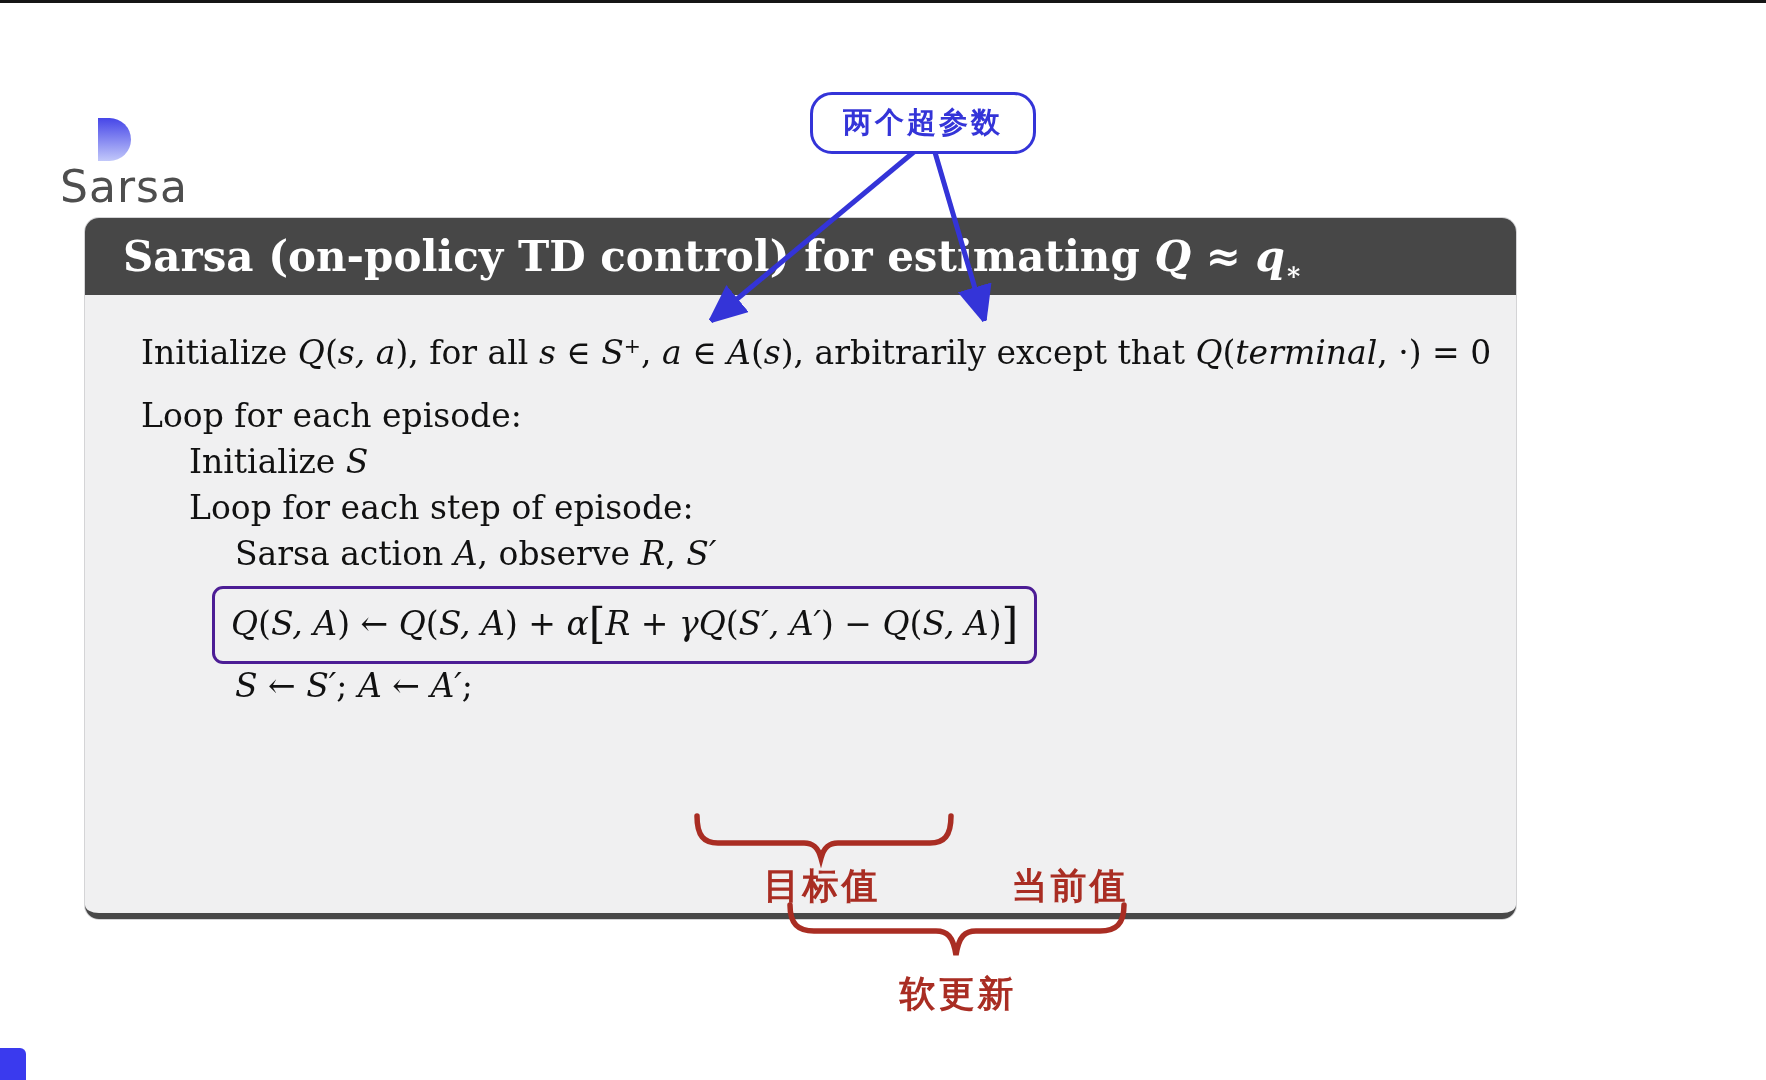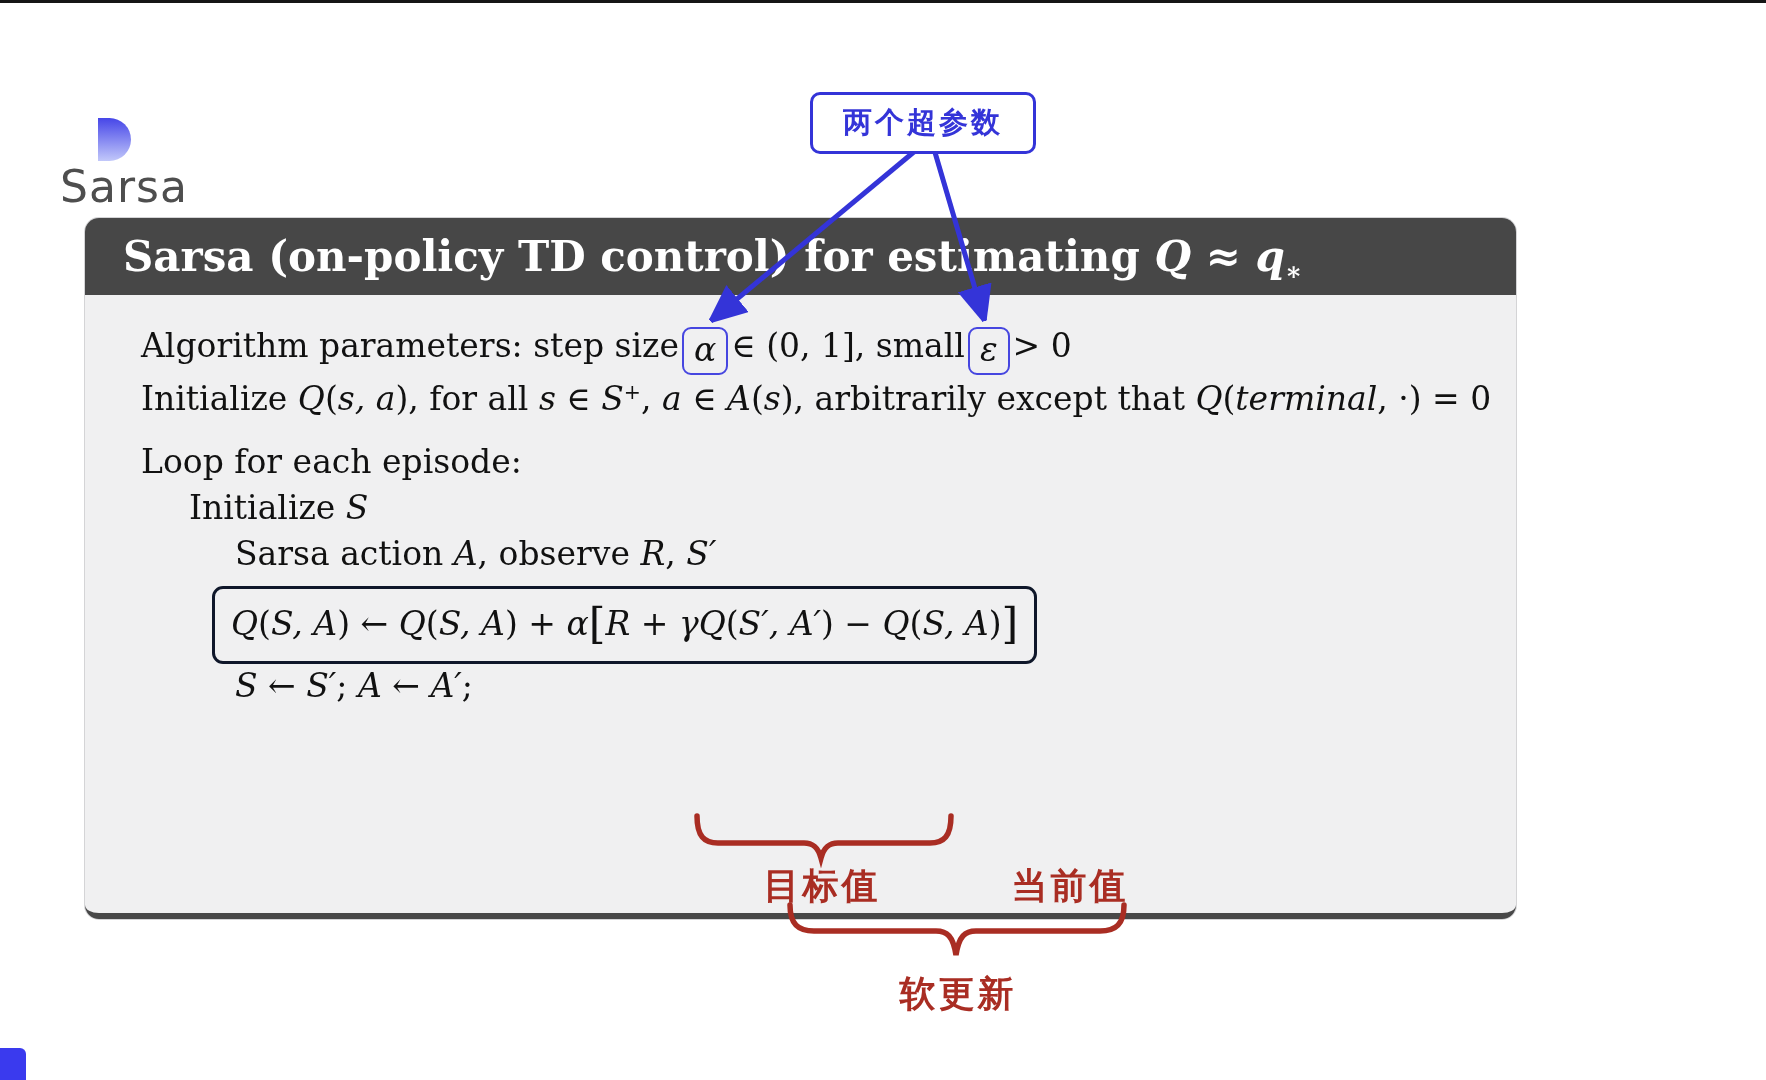--- a/index.html
+++ b/index.html
@@ -14,21 +14,21 @@
 
   
   .title-wrap{position:absolute;left:42px;top:118px;height:94px;display:flex;align-items:center;flex-direction:column;}
   .half-disc{width:33px;height:88px;border-radius:0 44px 44px 0;
     background:linear-gradient(#4646e8,#c2c8fa);}
   .page-title{margin-left:18px;font-size:44px;color:#4e4e4e;letter-spacing:1px;
     font-family:"DejaVu Sans", sans-serif;}
 
   
   .callout{position:absolute;left:810px;top:92px;width:226px;height:62px;
-    box-sizing:border-box;border:3px solid var(--blue);border-radius:10px;background:#fff;
+    box-sizing:border-box;border:3px solid var(--blue);border-radius:22px;background:#fff;
     display:flex;align-items:center;justify-content:center;z-index:60;}
   .callout span{color:var(--blue);font-size:29px;font-weight:600;letter-spacing:3px;}
 
   
   .card{position:absolute;left:85px;top:218px;width:1431px;height:701px;box-sizing:border-box;
     background:#f0f0f1;border-radius:14px;border-bottom:6px solid #484848;
     box-shadow:0 0 0 1px #d4d4d6;z-index:1;}
   .card-header{height:77px;line-height:77px;background:#474747;color:#fff;
     border-radius:14px 14px 0 0;padding-left:38px;
     font-family:"DejaVu Serif", serif;font-weight:bold;font-size:42px;white-space:nowrap;}
@@ -44,21 +44,21 @@
   .s-it{font-style:italic;}
   .s-b{font-weight:bold;}
   .s-bi{font-weight:bold;font-style:italic;}
   .s-bsub{font-weight:bold;font-style:italic;font-size:0.60em;vertical-align:-0.35em;}
   .s-sup{font-size:0.62em;vertical-align:0.55em;}
   .s-br{font-size:1.3em;vertical-align:-0.06em;}
   .s-box{display:inline-block;font-style:italic;line-height:1.1;
     border:2.5px solid #4646e0;border-radius:9px;padding:3px 10px 5px 10px;margin:0 3px;
     vertical-align:-0.12em;}
   .eq-box{display:inline-block;line-height:1.2;padding:9px 16px 11px 16px;
-    border:3px solid #0f172a;border-radius:11px;vertical-align:middle;}
+    border:3px solid #4c1d95;border-radius:11px;vertical-align:middle;}
 
   
   .red-label{position:absolute;transform:translateX(-50%);color:var(--red);
     font-size:36px;font-weight:700;letter-spacing:3px;white-space:nowrap;z-index:55;}
 
   
   .overlay{position:absolute;left:0;top:0;width:1766px;height:1080px;pointer-events:none;z-index:50;}
 </style>
 </head>
 <body style="--blue: #3434d8; --red: #a92d23;">
@@ -71,24 +71,24 @@
   <div class="page-title">Sarsa</div>
 </div>
 
 <div class="callout" id="hpbox">
   <span>两个超参数</span>
 </div>
 
 <div class="card">
   <div class="card-header" id="algo-header"><span class="s-b">Sarsa (on-policy TD control) for estimating </span><span class="s-bi">Q</span><span class="s-b"> ≈ </span><span class="s-bi">q</span><span class="s-bsub">∗</span></div>
   <div class="card-body" id="algo-body">
-      <div class="algo-line ind0"><span class="s-rm">Algorithm parameters: step size</span><span class="s-box">α</span><span class="s-rm">∈ (0, 1], small</span><span class="s-box">ε</span><span class="s-rm">&gt; 0</span></div>
       <div class="algo-line ind0"><span class="s-rm">Initialize </span><span class="s-it">Q</span><span class="s-rm">(</span><span class="s-it">s, a</span><span class="s-rm">), for all </span><span class="s-it">s</span><span class="s-rm"> ∈ </span><span class="s-it">S</span><span class="s-sup">+</span><span class="s-rm">, </span><span class="s-it">a</span><span class="s-rm"> ∈ </span><span class="s-it">A</span><span class="s-rm">(</span><span class="s-it">s</span><span class="s-rm">), arbitrarily except that </span><span class="s-it">Q</span><span class="s-rm">(</span><span class="s-it">terminal</span><span class="s-rm">, ·) = 0</span></div>
       <div class="algo-line ind0 gap-top"><span class="s-rm">Loop for each episode:</span></div>
       <div class="algo-line ind1"><span class="s-rm">Initialize </span><span class="s-it">S</span></div>
+      <div class="algo-line ind1"><span class="s-rm">Loop for each step of episode:</span></div>
       <div class="algo-line ind2"><span class="s-rm">Sarsa action </span><span class="s-it">A</span><span class="s-rm">, observe </span><span class="s-it">R</span><span class="s-rm">, </span><span class="s-it">S′</span></div>
       <div class="algo-line ind2 eq-line"><span class="eq-box"><span class="s-it">Q</span><span class="s-rm">(</span><span class="s-it">S, A</span><span class="s-rm">) ← </span><span class="s-it">Q</span><span class="s-rm">(</span><span class="s-it">S, A</span><span class="s-rm">) + </span><span class="s-it">α</span><span class="s-br">[</span><span class="s-it">R</span><span class="s-rm"> + </span><span class="s-it">γQ</span><span class="s-rm">(</span><span class="s-it">S′, A′</span><span class="s-rm">) − </span><span class="s-it">Q</span><span class="s-rm">(</span><span class="s-it">S, A</span><span class="s-rm">)</span><span class="s-br">]</span></span></div>
       <div class="algo-line ind2"><span class="s-it">S</span><span class="s-rm"> ← </span><span class="s-it">S′</span><span class="s-rm">; </span><span class="s-it">A</span><span class="s-rm"> ← </span><span class="s-it">A′</span><span class="s-rm">;</span></div>
     </div>
 </div>
 
 <div class="red-label" style="left:822px;top:862px;">目标值</div>
 <div class="red-label" style="left:1070px;top:862px;">当前值</div>
 <div class="red-label" style="left:958px;top:970px;">软更新</div>
 

